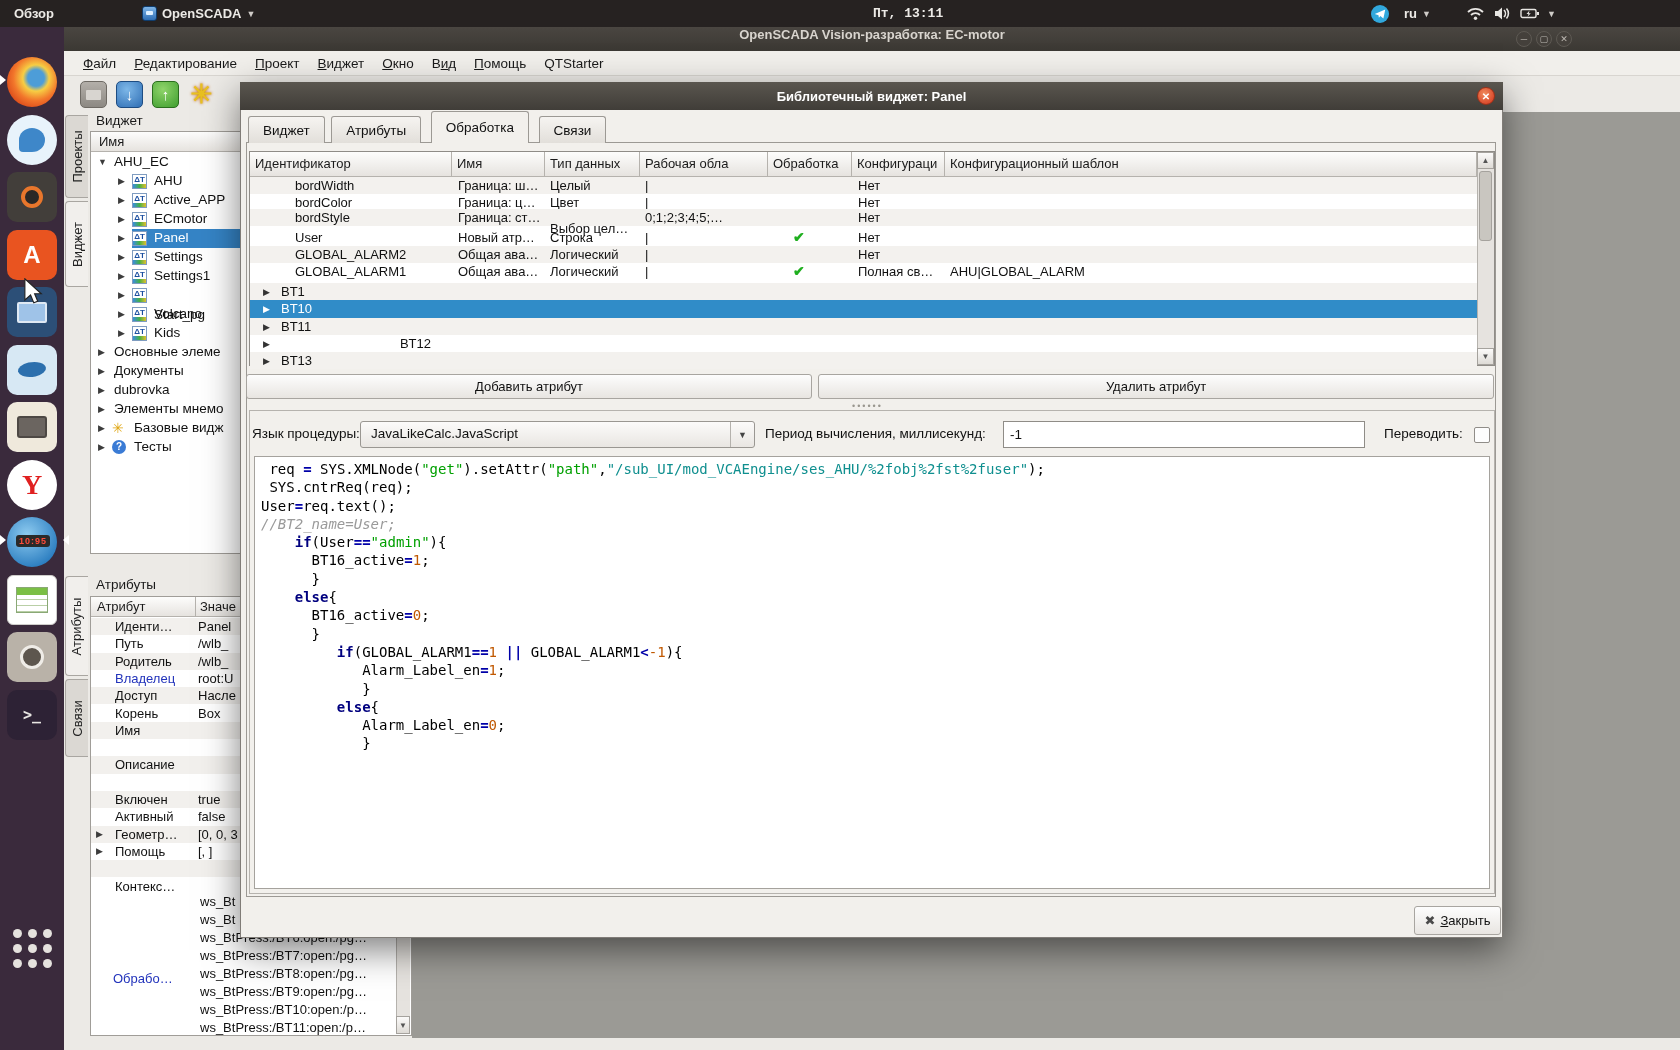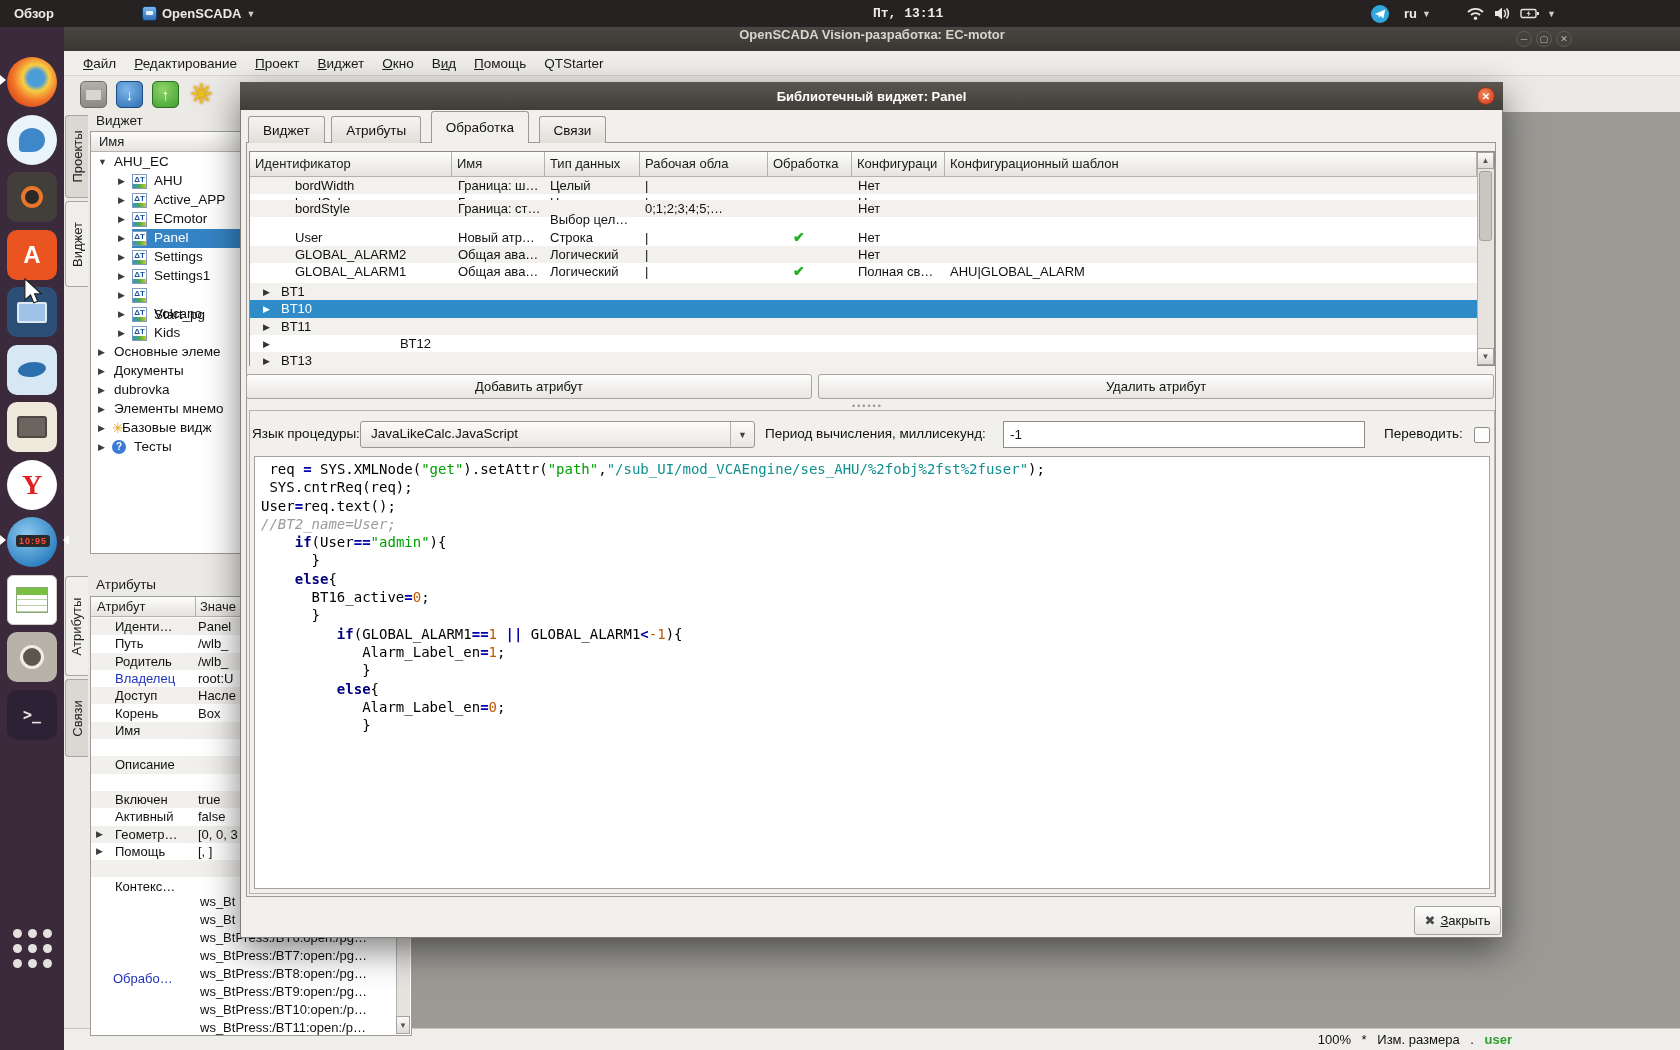--- a/index.html
+++ b/index.html
@@ -199,29 +199,20 @@
       </div>
     </div>
   <div id="toolbar"></div>
   <div id="tb1" class="tbi">
       <div class="inner"></div>
     </div>
   <div id="tb2" class="tbi">↓</div>
   <div id="tb3" class="tbi">↑</div>
   <div id="tb4" class="tbi">✳</div>
   <div id="mdi"></div>
-  <div id="statusbar">
-    <div id="status-right">
-      <span>100%</span>
-      <span>*</span>
-      <span>Изм. размера</span>
-      <span>.</span>
-      <span id="status-user">user</span>
-    </div>
-  </div>
 
   <div class="layer" id="dock-layer">
     <div id="top-vtabs">
         <div class="vtab" style="top: 115px; height: 83px;">
           <span>Проекты</span>
         </div>
         <div class="vtab active" style="top: 201px; height: 86px;">
           <span>Виджет</span>
         </div>
       </div>
@@ -293,21 +284,21 @@
           <div class="arr" style="left: 8px;">▶</div>
           <div class="lbl" style="left: 24px;">dubrovka</div>
         </div>
         <div class="trow" style="top: 400px;">
           <div class="arr" style="left: 8px;">▶</div>
           <div class="lbl" style="left: 24px;">Элементы мнемо</div>
         </div>
         <div class="trow" style="top: 419px;">
           <div class="arr" style="left: 8px;">▶</div>
           <div class="sicon" style="left: 22px;">✳</div>
-          <div class="lbl" style="left: 32px;">Базовые видж</div>
+          <div class="lbl" style="left: 44px;">Базовые видж</div>
         </div>
         <div class="trow" style="top: 438px;">
           <div class="arr" style="left: 8px;">▶</div>
           <div class="qicon" style="left: 22px;">?</div>
           <div class="lbl" style="left: 44px;">Тесты</div>
         </div>
       </div>
 
     <div id="bottom-vtabs">
         <div class="vtab active" style="top: 576px; height: 100px;">
@@ -430,21 +421,21 @@
           <span style="left: 395px; width: 118px;">|</span>
           <span style="left: 608px; width: 88px;">Нет</span>
         </div>
         <div class="dtr" style="top: 194.2px;">
           <span style="left: 45px; width: 150px;">bordColor</span>
           <span style="left: 208px; width: 86px;">Граница: ц…</span>
           <span style="left: 300px; width: 88px;">Цвет</span>
           <span style="left: 395px; width: 118px;">|</span>
           <span style="left: 608px; width: 88px;">Нет</span>
         </div>
-        <div class="dtr alt" style="top: 200px;">
+        <div class="dtr alt" style="top: 209px;">
           <span style="left: 45px; width: 150px;">bordStyle</span>
           <span style="left: 208px; width: 86px;">Граница: ст…</span>
           <span style="left: 300px; width: 88px; margin-top: 11px;">Выбор цел…</span>
           <span style="left: 395px; width: 118px;">0;1;2;3;4;5;…</span>
           <span style="left: 608px; width: 88px;">Нет</span>
         </div>
         <div class="dtr" style="top: 228.6px;">
           <span style="left: 45px; width: 150px;">User</span>
           <span style="left: 208px; width: 86px;">Новый атр…</span>
           <span style="left: 300px; width: 88px;">Строка</span>
@@ -509,20 +500,21 @@
     <div class="dlabel" style="left:765px;top:426px">Период вычисления, миллисекунд:</div>
     <input id="period-input" value="-1" style="">
     <div class="dlabel" style="left:1384px;top:426px">Переводить:</div>
     <div id="translate-cb"></div>
     <div id="editor">
         <div class="codeline"><span class="tk-p"> req </span><span class="tk-o">=</span><span class="tk-p"> SYS.XMLNode(</span><span class="tk-s">"get"</span><span class="tk-p">).setAttr(</span><span class="tk-s">"path"</span><span class="tk-p">,</span><span class="tk-t">"/sub_UI/mod_VCAEngine/ses_AHU/%2fobj%2fst%2fuser"</span><span class="tk-p">);</span></div>
         <div class="codeline"><span class="tk-p"> SYS.cntrReq(req);</span></div>
         <div class="codeline"><span class="tk-p">User</span><span class="tk-o">=</span><span class="tk-p">req.text();</span></div>
         <div class="codeline"><span class="tk-c">//BT2_name=User;</span></div>
         <div class="codeline"><span class="tk-p">    </span><span class="tk-k">if</span><span class="tk-p">(User</span><span class="tk-o">==</span><span class="tk-s">"admin"</span><span class="tk-p">){</span></div>
+        <div class="codeline"><span class="tk-p">      BT16_active</span><span class="tk-o">=</span><span class="tk-n">1</span><span class="tk-p">;</span></div>
         <div class="codeline"><span class="tk-p">      }</span></div>
         <div class="codeline"><span class="tk-p">    </span><span class="tk-k">else</span><span class="tk-p">{</span></div>
         <div class="codeline"><span class="tk-p">      BT16_active</span><span class="tk-o">=</span><span class="tk-n">0</span><span class="tk-p">;</span></div>
         <div class="codeline"><span class="tk-p">      }</span></div>
         <div class="codeline"><span class="tk-p">         </span><span class="tk-k">if</span><span class="tk-p">(GLOBAL_ALARM1</span><span class="tk-o">==</span><span class="tk-n">1</span><span class="tk-p"> </span><span class="tk-o">||</span><span class="tk-p"> GLOBAL_ALARM1</span><span class="tk-o">&lt;</span><span class="tk-n">-1</span><span class="tk-p">){</span></div>
         <div class="codeline"><span class="tk-p">            Alarm_Label_en</span><span class="tk-o">=</span><span class="tk-n">1</span><span class="tk-p">;</span></div>
         <div class="codeline"><span class="tk-p">            }</span></div>
         <div class="codeline"><span class="tk-p">         </span><span class="tk-k">else</span><span class="tk-p">{</span></div>
         <div class="codeline"><span class="tk-p">            Alarm_Label_en</span><span class="tk-o">=</span><span class="tk-n">0</span><span class="tk-p">;</span></div>
         <div class="codeline"><span class="tk-p">            }</span></div>

